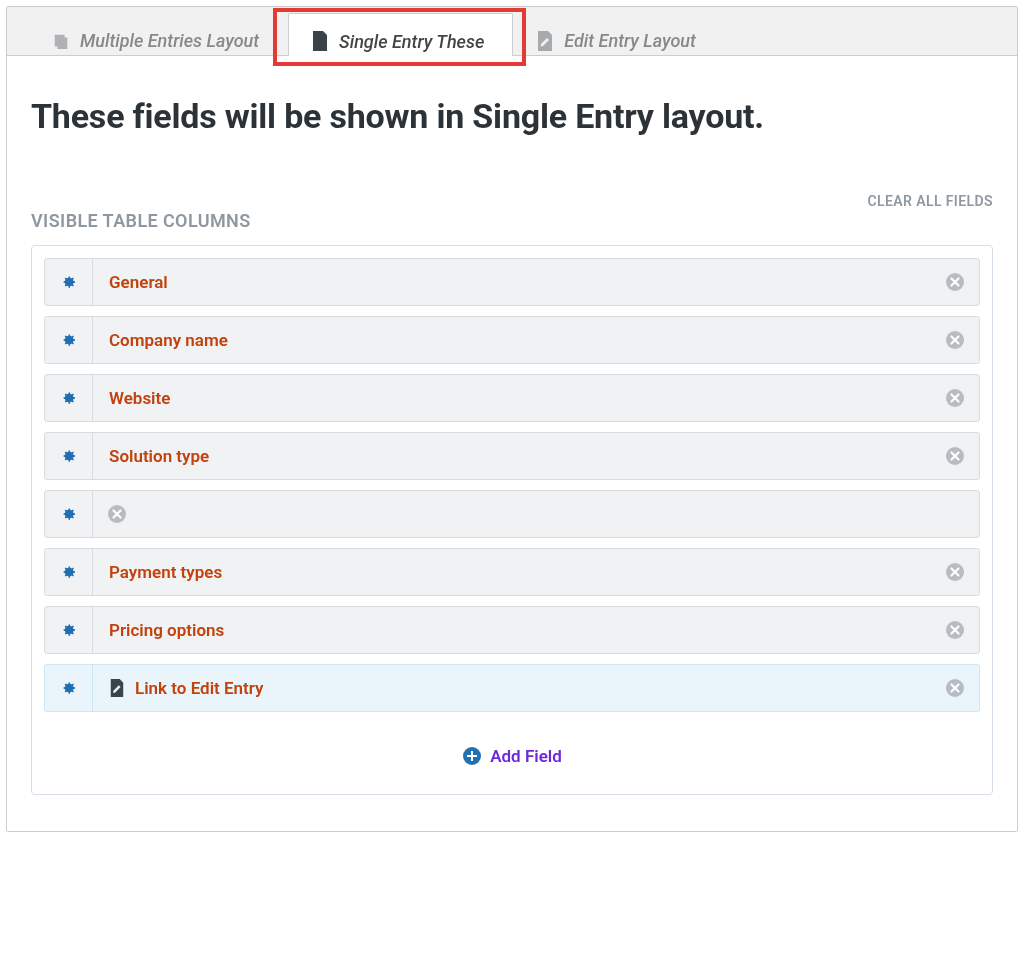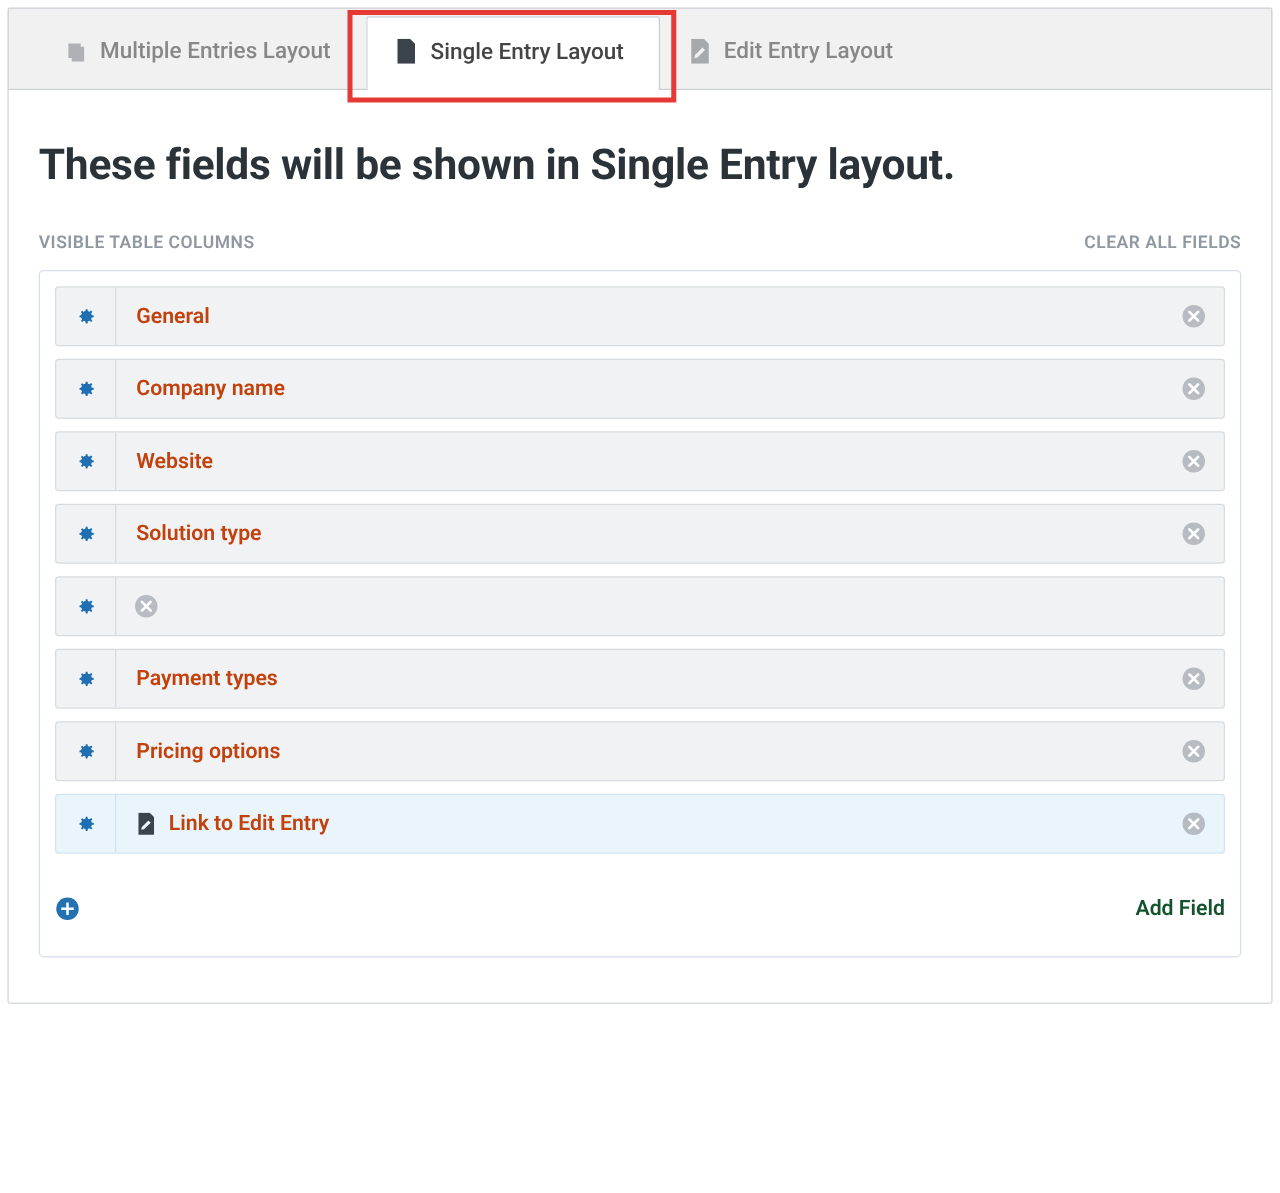--- a/index.html
+++ b/index.html
@@ -19,29 +19,30 @@
     position: relative;
     padding-top: 6px;
     padding-left: 22px;
     overflow: visible;
     z-index: 2;
   }
   .tab {
     display: flex;
     align-items: center;
     gap: 10px;
-    padding: 16px 28px 20px 22px;
+    padding: 16px 28px 4px 22px;
     font-size: 18px;
     font-weight: 500;
     color: #888;
     border: 1px solid transparent;
     border-bottom: none;
     cursor: pointer;
     position: relative;
     background: transparent;
+    font-style: italic;
   }
   .tab.active {
     background: #fff;
     color: #444;
     border-color: #c9ced3;
     border-radius: 2px 2px 0 0;
     margin-bottom: -1px;
   }
   .highlight-box {
     position: absolute;
@@ -67,24 +68,25 @@
     margin-bottom: 34px;
     letter-spacing: -0.2px;
   }
   .section-head {
     display: flex;
     justify-content: space-between;
     align-items: center;
     margin-bottom: 14px;
   }
   .section-label {
-    font-size: 14px;
+    font-size: 18px;
     font-weight: 600;
     color: #8f98a1;
     letter-spacing: 0.4px;
+    margin-top: 40px;
   }
   .clear-link {
     font-size: 14px;
     font-weight: 600;
     color: #8f98a1;
     letter-spacing: 0.4px;
     cursor: pointer;
     text-align: center;
   }
   .fields-box {
@@ -129,26 +131,26 @@
   .remove-cell {
     width: 48px;
     display: flex;
     align-items: center;
     justify-content: center;
     cursor: pointer;
   }
   .add-field {
     display: flex;
     align-items: center;
-    justify-content: space-between;
+    justify-content: center;
     gap: 8px;
     padding: 24px 0 28px;
     font-size: 17px;
     font-weight: 600;
-    color: #14532d;
+    color: #6d28d9;
     cursor: pointer;
   }
   .gear-icon { fill: #1f6fb2; }
   .remove-icon { fill: #b6bcc2; }
   .plus-icon { fill: #2271b1; }
   .tab-icon-inactive { fill: #a7aaad; }
   .tab-icon-active { fill: #3b434a; }
   .edit-entry-icon { fill: #3b434a; }
 </style>
 </head>
@@ -160,21 +162,21 @@
       <svg class="tab-icon-inactive" width="18" height="18" viewBox="0 0 20 20">
           <path d="M3 3h11v13H3V3zm3 3h11v13H6V6z" fill-opacity="0.9"></path>
         </svg>
       <span>Multiple Entries Layout</span>
     </div>
     <div class="tab active">
       <div class="highlight-box"></div>
       <svg class="tab-icon-active" width="18" height="20" viewBox="0 0 18 20">
           <path d="M2 0h10l4 4v16H2V0z"></path>
         </svg>
-      <span>Single Entry Layout</span>
+      <span>Single Entry These</span>
     </div>
     <div class="tab">
       <svg class="tab-icon-inactive" width="18" height="20" viewBox="0 0 18 20">
           <path d="M2 0h10l4 4v16H2V0z"></path>
           <path d="M11 7l2 2-6 6-2.5.5.5-2.5 6-6z" fill="#f1f1f2"></path>
         </svg>
       <span>Edit Entry Layout</span>
     </div>
   </div>
 

